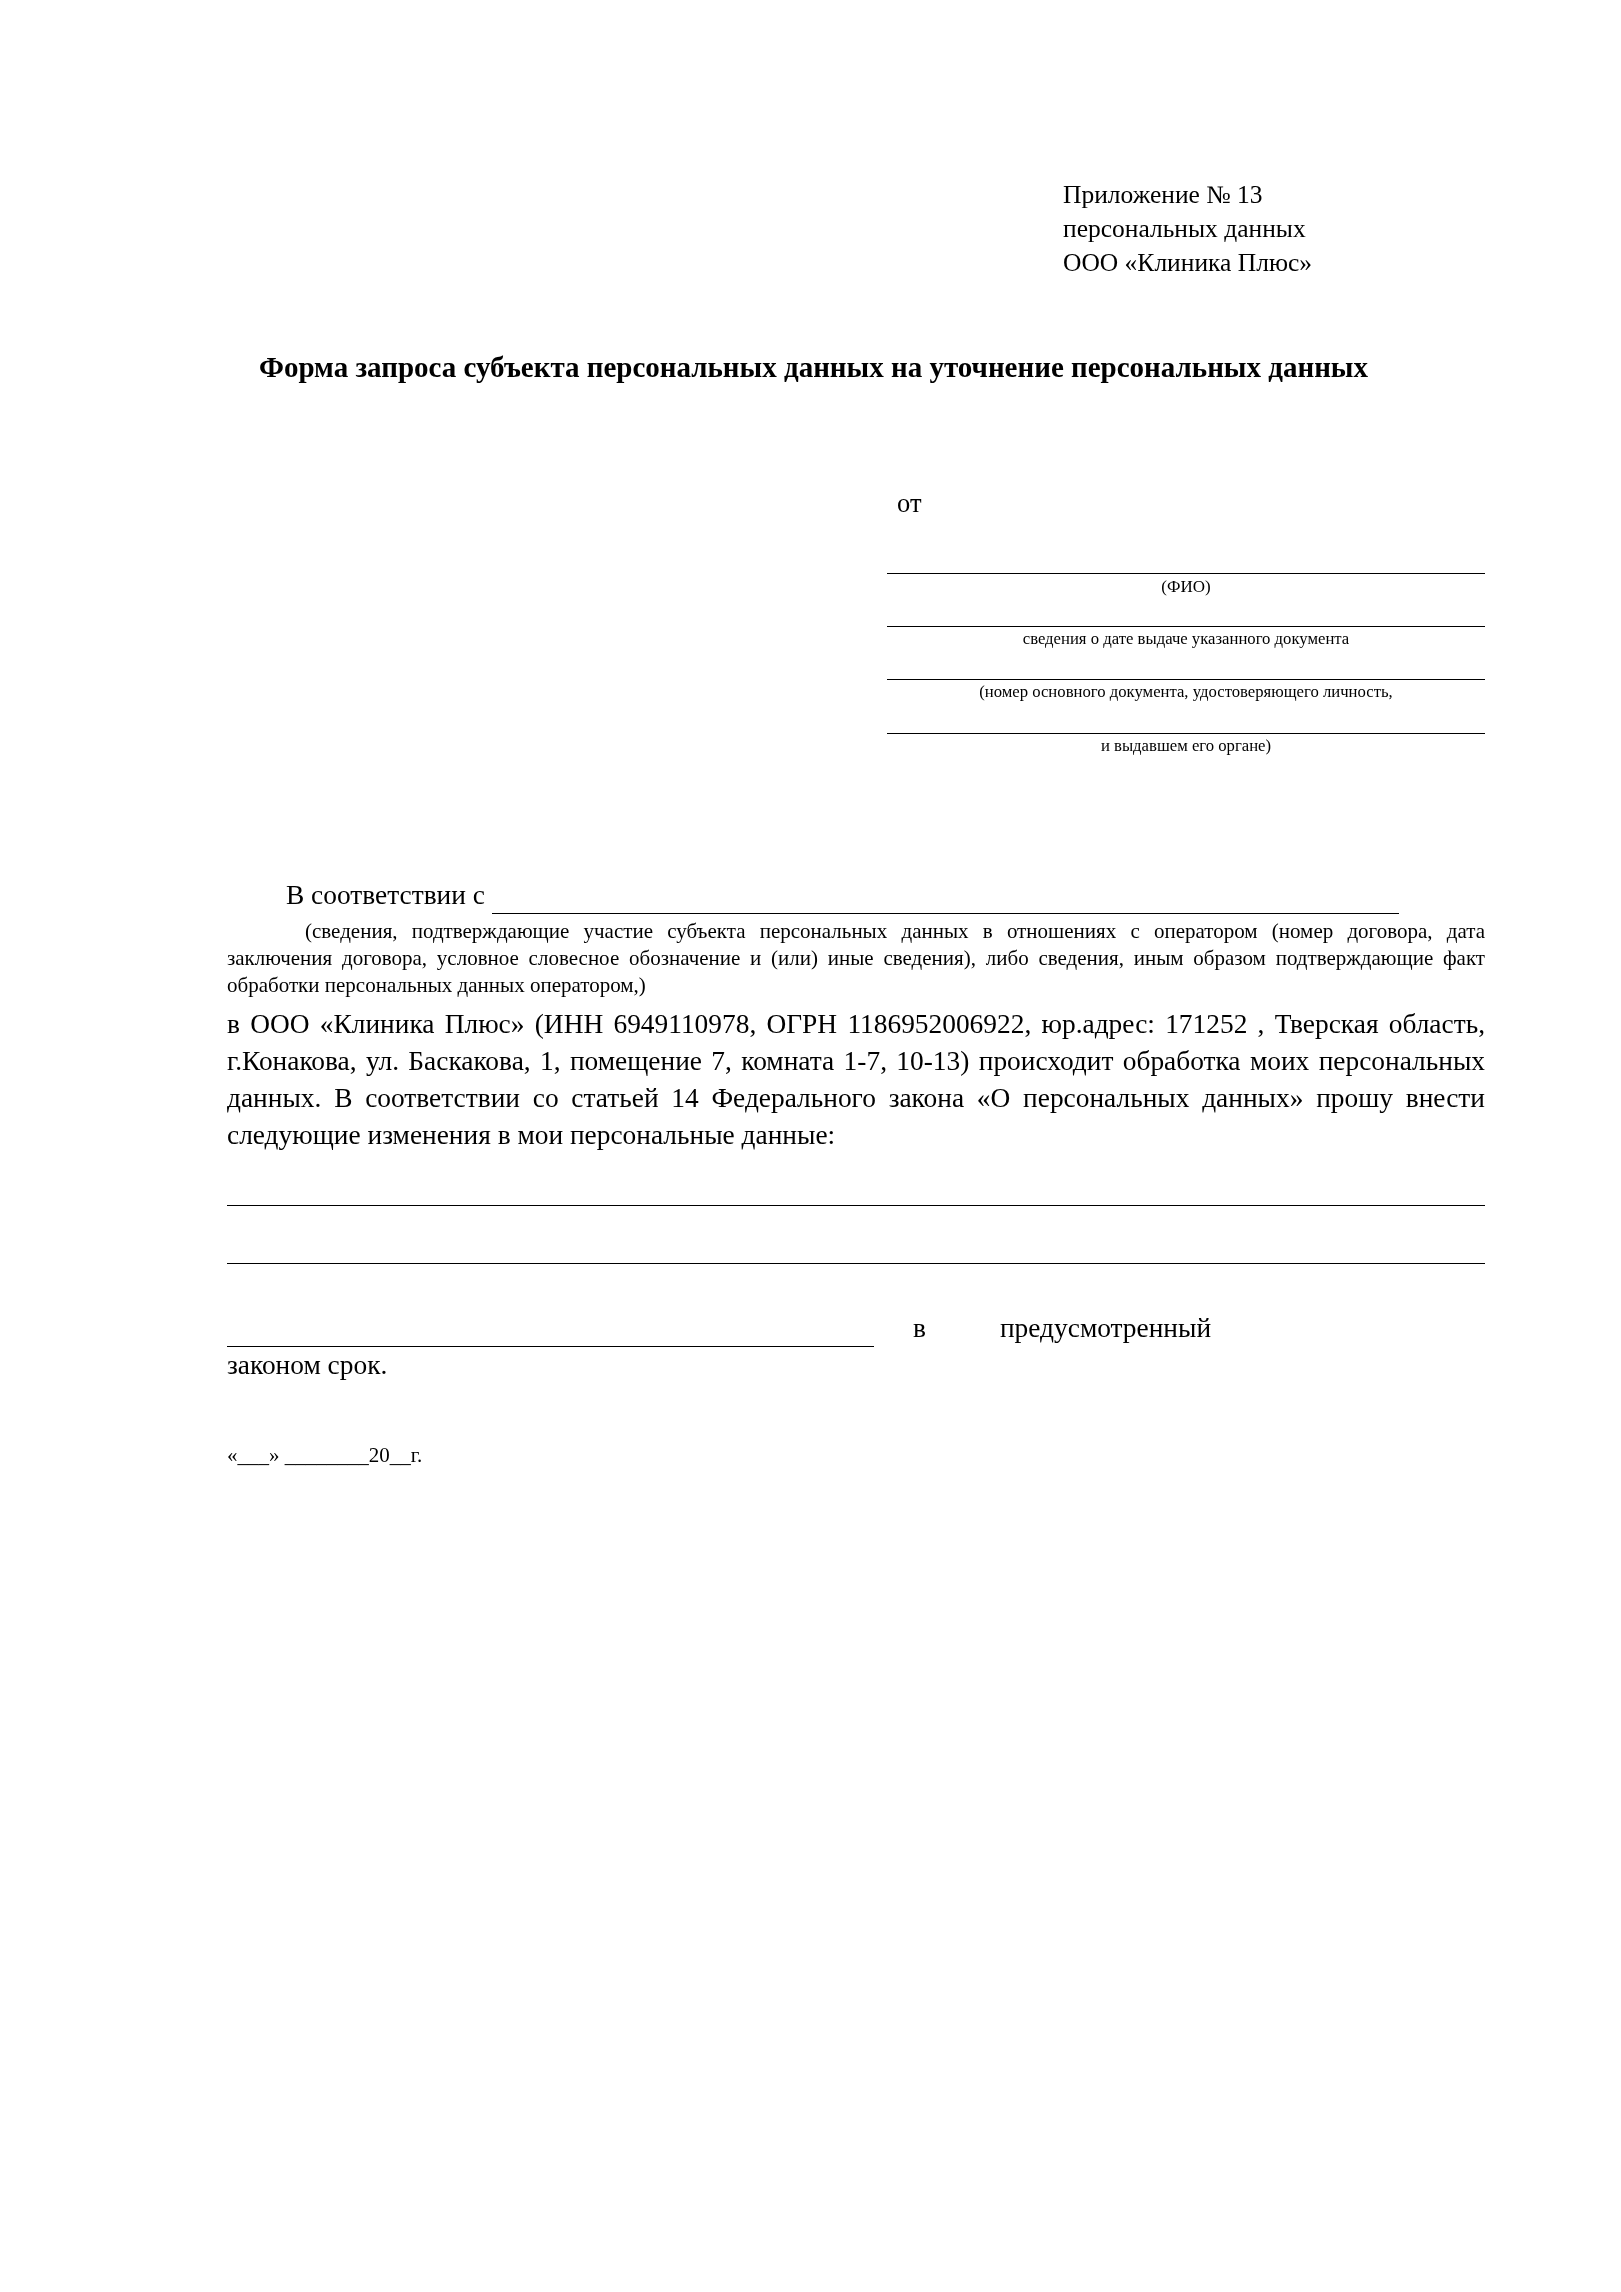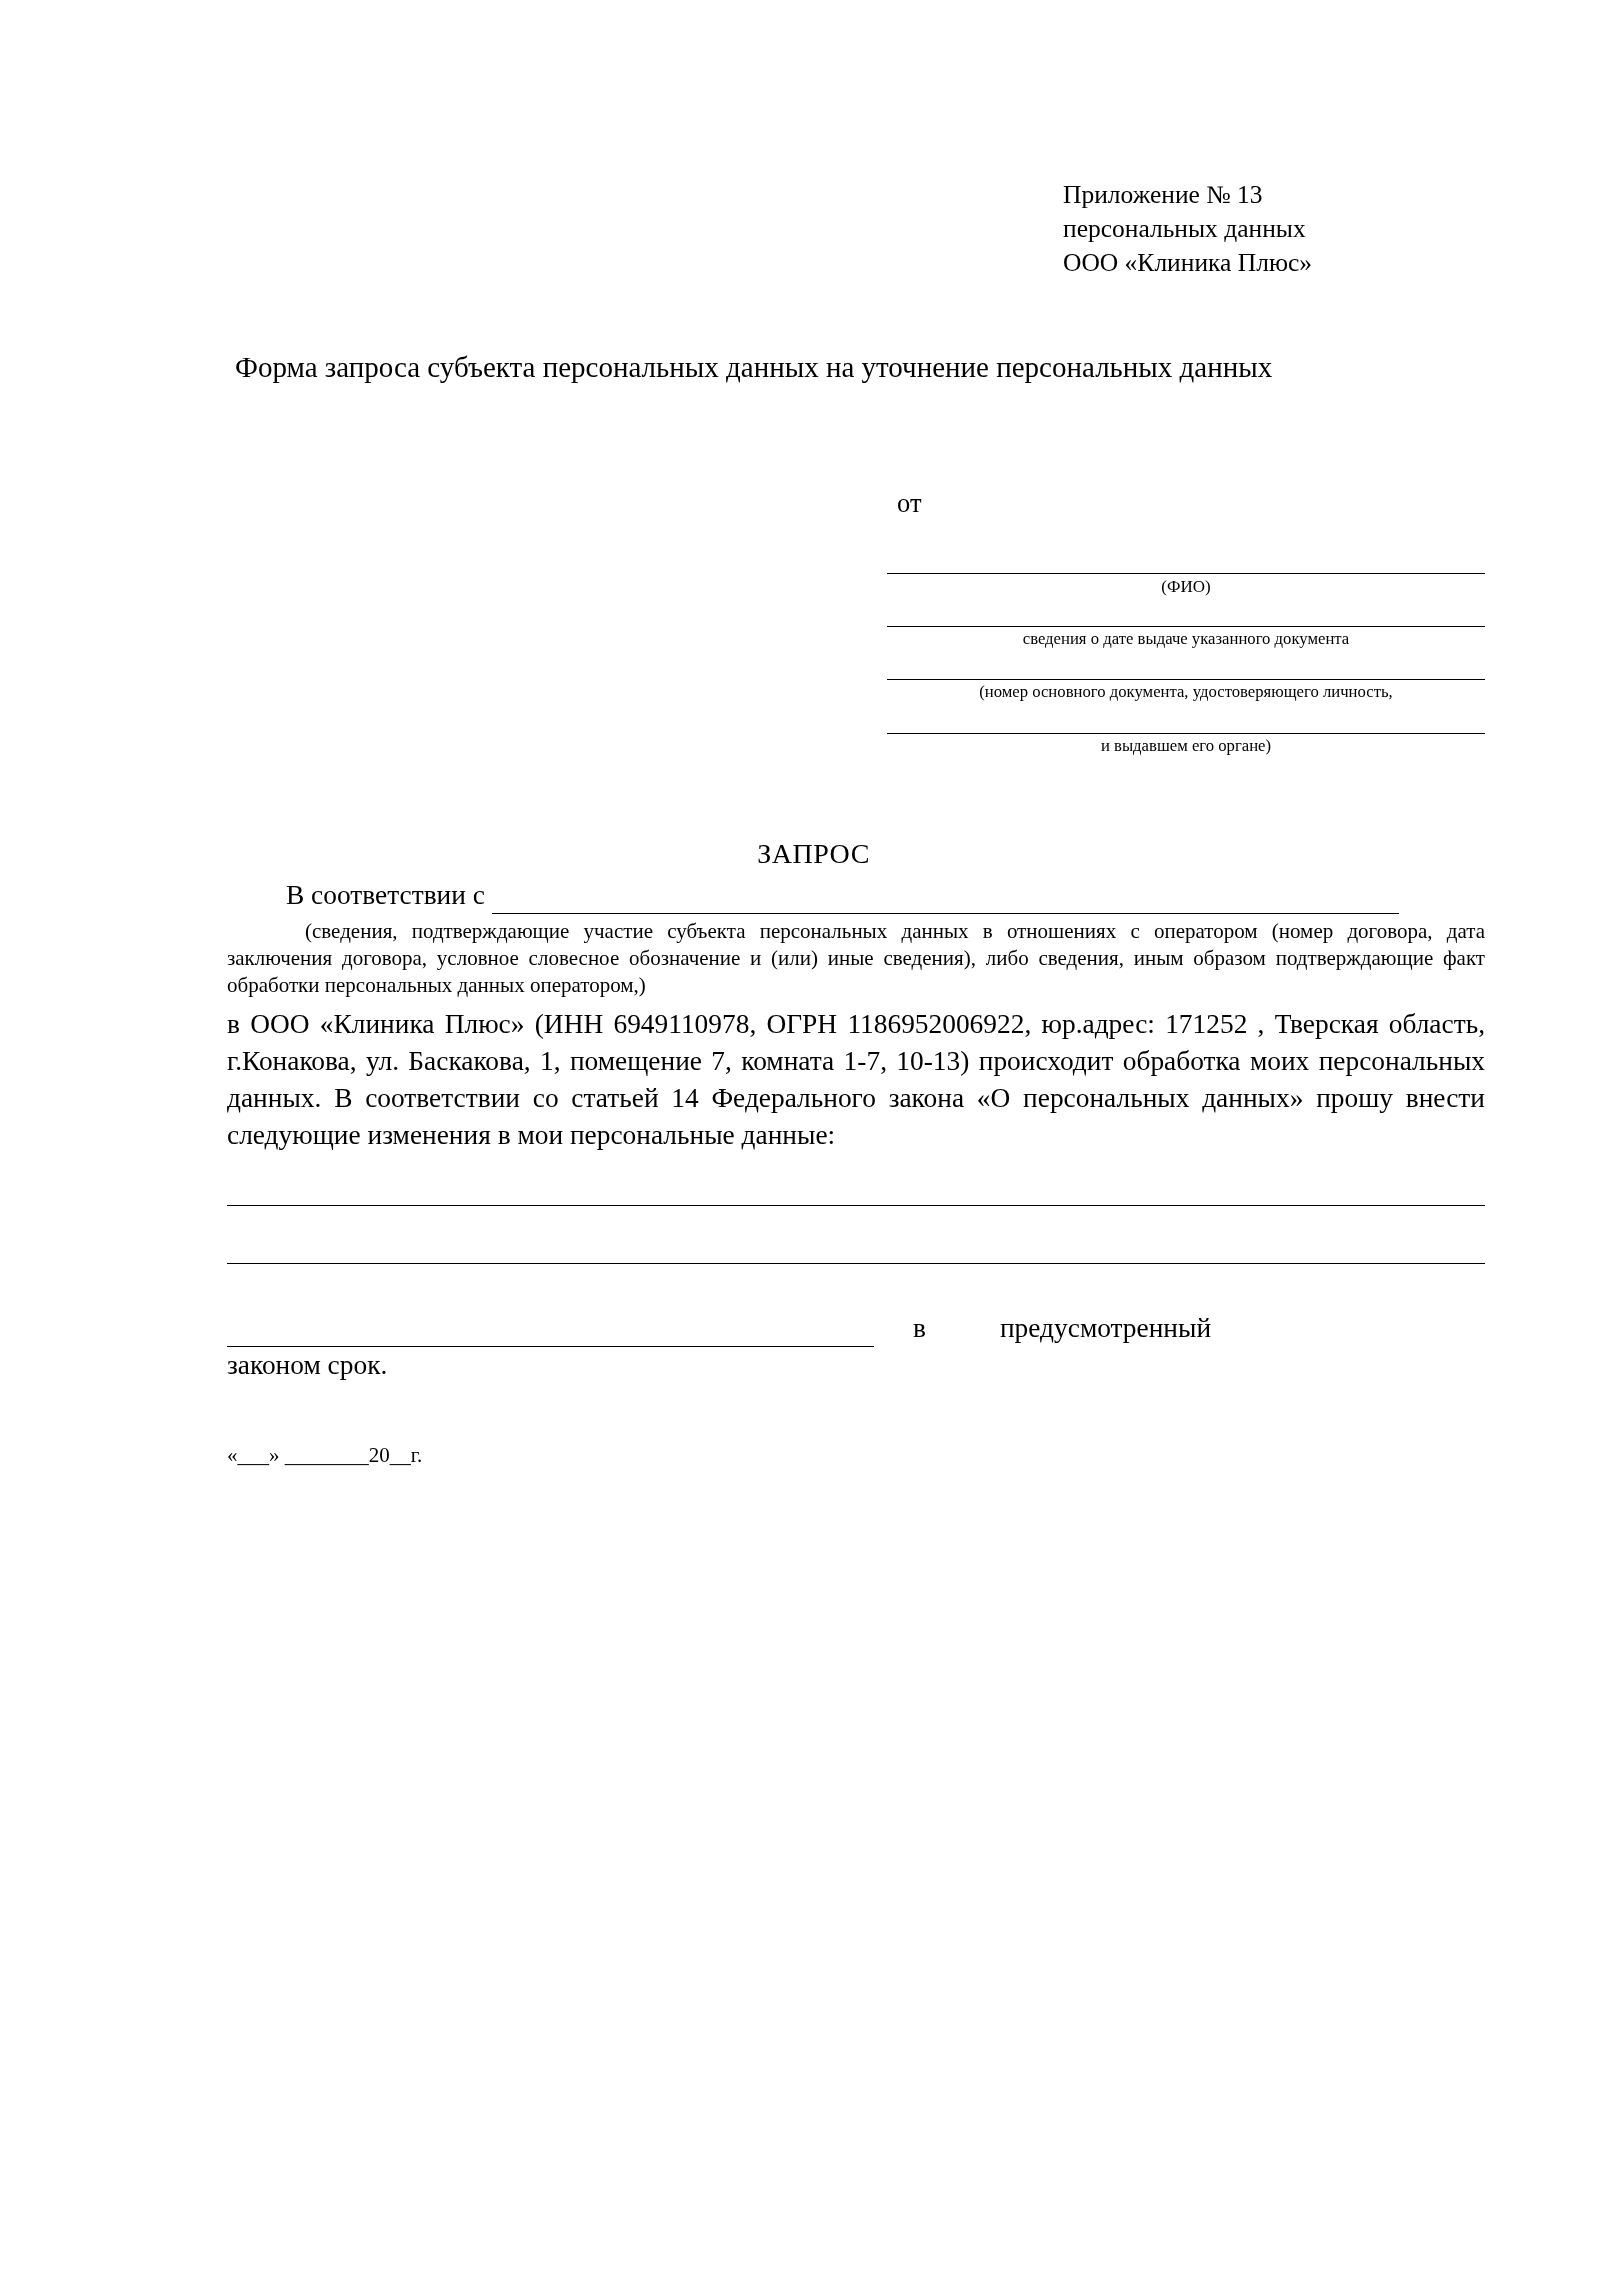--- a/index.html
+++ b/index.html
@@ -33,23 +33,23 @@
     text-align: left;
   }
   .header-block div { white-space: nowrap; }
 
   
   .doc-title {
     position: absolute;
     left: 235px;
     top: 348px;
     width: 1157px;
-    text-align: left;
+    text-align: center;
     font-size: 29px;
-    font-weight: normal;
+    font-weight: bold;
     line-height: 1.35;
   }
 
   
   .addressee {
     position: absolute;
     left: 863px;
     top: 482px;
     width: 667px;
     font-size: 26.5px;
@@ -188,21 +188,20 @@
     <div class="fill-row">
       <div class="rule"></div>
       <div class="caption small">(номер основного документа, удостоверяющего личность,</div>
     </div>
     <div class="fill-row">
       <div class="rule"></div>
       <div class="caption small">и выдавшем его органе)</div>
     </div>
   </div>
 
-  <div class="request-heading">ЗАПРОС</div>
 
   <div class="body-wrap">
 
     <div>
       <span class="indent"></span><span>В соответствии с</span>
       <span class="inline-line line-1"></span>
     </div>
 
     <div class="note">
       <span class="note-indent"></span><span>(сведения, подтверждающие участие субъекта персональных данных в отношениях с оператором (номер договора, дата заключения договора, условное словесное обозначение и (или) иные сведения), либо сведения, иным образом подтверждающие факт обработки персональных данных оператором,)</span>

